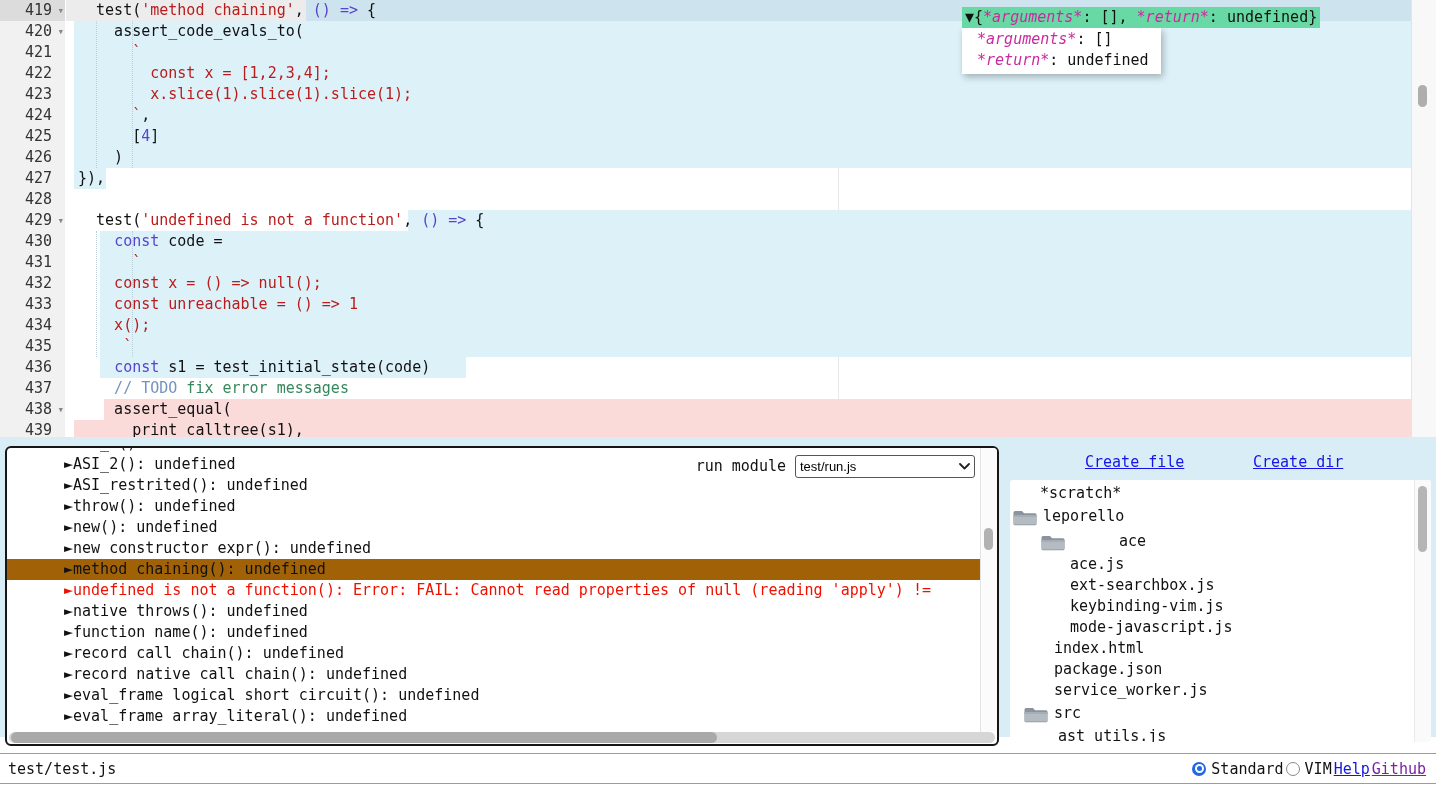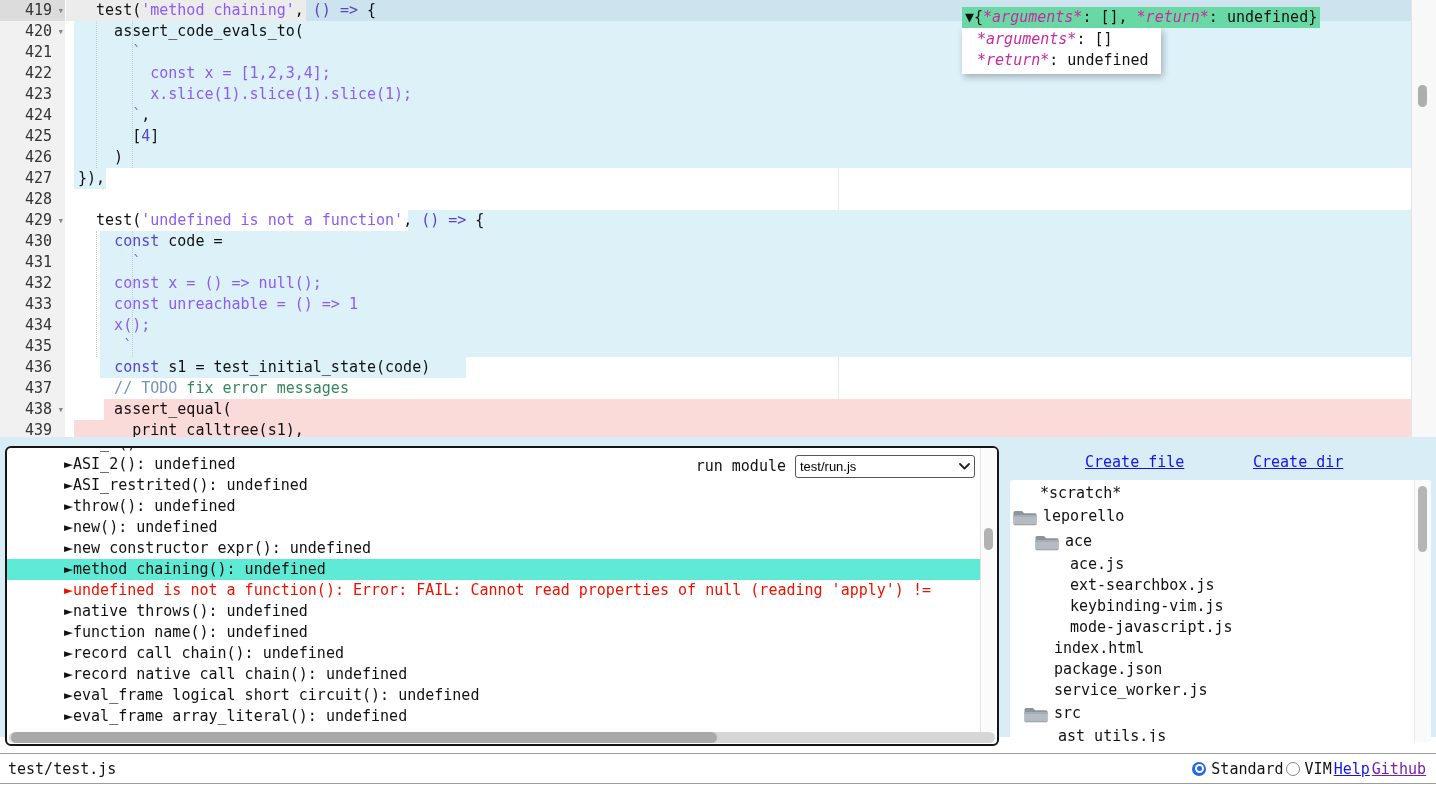--- a/index.html
+++ b/index.html
@@ -21,42 +21,42 @@
   #hl-439{left:74px;top:420px;width:1338px;height:21px;background:#fbdada;}
   .guide{position:absolute;width:0;border-left:1px dotted #b9cfda;z-index:2;}
 
   #gutter{position:absolute;left:0;top:0;width:65px;height:437px;background:#f1f1f1;z-index:4;}
   .gline{height:21px;line-height:21px;position:relative;text-align:right;padding-right:13px;color:#333;}
   .gline.act{background:#dcdcdc;}
   .fold{position:absolute;right:1px;top:0;font-size:11px;color:#888;line-height:21px;}
 
   #code-lines{position:absolute;left:65px;top:0;right:24px;z-index:3;}
   .cline{height:21px;line-height:21px;white-space:pre;padding-left:13px;}
-  .p{color:#111;} .kw{color:#5743cf;} .str{color:#8b5cf6;} .num{color:#5743cf;}
+  .p{color:#111;} .kw{color:#5743cf;} .str{color:#b91c1c;} .num{color:#5743cf;}
   .cm1{color:#7392c2;} .cm2{color:#35875c;}
 
   #ed-sb{position:absolute;right:0;top:0;width:24px;height:437px;background:#f8f8f8;border-left:1px solid #e4e4e4;z-index:5;}
   #ed-sb .thumb{position:absolute;left:6px;top:85px;width:9px;height:22px;background:#aeaeae;border-radius:5px;}
 
   
   #tooltip{position:absolute;left:962px;top:7px;z-index:10;}
   #tt-head{display:inline-block;background:#68d9a5;height:21px;line-height:21px;padding:0 3px;white-space:pre;}
   #tt-body{background:#fff;box-shadow:2px 3px 7px rgba(0,0,0,.28);padding:1px 12px 3px 6px;width:max-content;}
   .tt-row{height:21px;line-height:21px;white-space:pre;}
   .tp{color:#111;} .tk{color:#ca2a9f;font-style:italic;}
 
   
   #bottom{position:absolute;left:0;top:437px;width:1436px;height:300px;background:#d9edf7;}
 
   
   #results{position:absolute;left:5px;top:9px;width:990px;height:296px;background:#fff;
            border:2px solid #161616;border-radius:6px;overflow:hidden;}
   #result-list{position:absolute;left:0;top:-15px;right:16px;overflow:hidden;}
   .rrow{height:21px;line-height:21px;white-space:pre;padding-left:57px;}
-  .rrow.sel{background:#5eead4;}
+  .rrow.sel{background:#a16207;}
   .rrow.err{color:#ee1100;}
   #res-vsb{position:absolute;right:0;top:0;width:16px;bottom:12px;background:#fbfbfb;border-left:1px solid #e2e2e2;}
   #res-vsb .thumb{position:absolute;left:3px;top:80px;width:9px;height:22px;background:#b2b2b2;border-radius:5px;}
   #res-hsb{position:absolute;left:2px;right:2px;bottom:1px;height:11px;background:#d6d6d6;border-radius:6px;}
   #res-hsb .thumb{position:absolute;left:2px;top:0;width:706px;height:11px;background:#a9a9a9;border-radius:6px;}
 
   #runmod{position:absolute;top:7px;right:22px;display:flex;align-items:center;gap:9px;}
   #runmod label{line-height:23px;}
   .selwrap{position:relative;width:180px;height:23px;}
   #module-select{width:100%;height:100%;font:13px "Liberation Sans",sans-serif;border:1px solid #555;
@@ -213,21 +213,21 @@
       <a id="create-file" class="createlink" href="#">Create file</a>
       <a id="create-dir" class="createlink" href="#">Create dir</a>
       <div id="treebox">
         <div id="file-tree">
             <div class="trow file" style="padding-left: 30px;"><span>*scratch*</span></div>
             <div class="trow folder" style="padding-left: 2px;"><span class="ticon"><svg width="26" height="18" viewBox="0 0 26 18">
                   <path d="M1.5 4.5 q0-1.5 1.5-1.5 h7 l2 2.2 h11 q1.5 0 1.5 1.5 v9 q0 1.5-1.5 1.5 h-20 q-1.5 0-1.5-1.5 z" fill="#8b939c"></path>
                   <path d="M1.5 7 h23 v8.2 q0 1.3-1.3 1.3 h-20.4 q-1.3 0-1.3-1.3 z" fill="#b4bbc2"></path>
                   <path d="M1.5 7 h23 v2 h-23 z" fill="#a6adb5"></path>
                 </svg></span><span>leporello</span></div>
-            <div class="trow folder" style="padding-left: 24px;"><span class="ticon"><svg width="26" height="18" viewBox="0 0 26 18">
+            <div class="trow folder" style="padding-left: 30px; gap: 48px;"><span class="ticon"><svg width="26" height="18" viewBox="0 0 26 18">
                   <path d="M1.5 4.5 q0-1.5 1.5-1.5 h7 l2 2.2 h11 q1.5 0 1.5 1.5 v9 q0 1.5-1.5 1.5 h-20 q-1.5 0-1.5-1.5 z" fill="#8b939c"></path>
                   <path d="M1.5 7 h23 v8.2 q0 1.3-1.3 1.3 h-20.4 q-1.3 0-1.3-1.3 z" fill="#b4bbc2"></path>
                   <path d="M1.5 7 h23 v2 h-23 z" fill="#a6adb5"></path>
                 </svg></span><span>ace</span></div>
             <div class="trow file" style="padding-left: 60px;"><span>ace.js</span></div>
             <div class="trow file" style="padding-left: 60px;"><span>ext-searchbox.js</span></div>
             <div class="trow file" style="padding-left: 60px;"><span>keybinding-vim.js</span></div>
             <div class="trow file" style="padding-left: 60px;"><span>mode-javascript.js</span></div>
             <div class="trow file" style="padding-left: 44px;"><span>index.html</span></div>
             <div class="trow file" style="padding-left: 44px;"><span>package.json</span></div>

